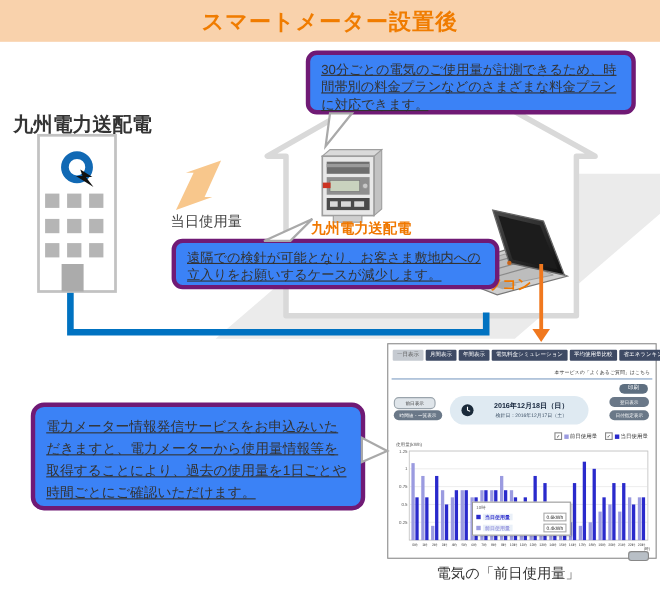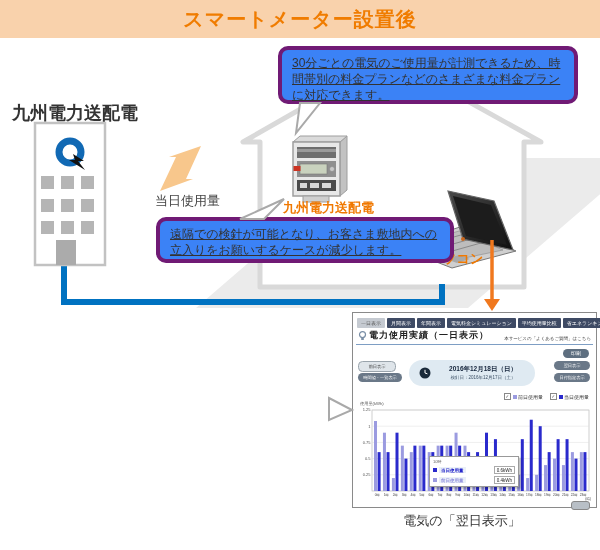--- a/index.html
+++ b/index.html
@@ -152,37 +152,33 @@
   <div class="remote-label">当日使用量</div>
   <div class="meter-label">九州電力送配電</div>
   <div class="pc-label">パソコン</div>
 
   <div class="bubble bubble-metering">
     <span>30分ごとの電気のご使用量が計測できるため、時間帯別の料金プランなどのさまざまな料金プランに対応できます。</span>
   </div>
   <div class="bubble bubble-remote">
     <span>遠隔での検針が可能となり、お客さま敷地内への立入りをお願いするケースが減少します。</span>
   </div>
+  <div class="bubble bubble-service">
+    <span>電力メーター情報発信サービスをお申込みいただきますと、電力メーターから使用量情報等を取得することにより、過去の使用量を1日ごとや時間ごとにご確認いただけます。</span>
+  </div>
 
   <div class="panel">
     <div class="tabs" id="tabs">
         <div class="tab active">一日表示</div>
         <div class="tab">月間表示</div>
         <div class="tab">年間表示</div>
         <div class="tab">電気料金シミュレーション</div>
         <div class="tab">平均使用量比較</div>
         <div class="tab">省エネランキング</div>
       </div>
-    <div class="p-title-row">
-      <svg width="9" height="10" viewBox="0 0 9 10">
-        <circle cx="4.5" cy="3.6" r="3" fill="none" stroke="#7A8FA6" stroke-width="1.2"></circle>
-        <rect x="3.2" y="6.6" width="2.6" height="2.4" fill="#7A8FA6"></rect>
-      </svg>
-      <span>電力使用実績（一日表示）</span>
-    </div>
     <div class="faq">本サービスの「よくあるご質問」はこちら</div>
     <div class="divider"></div>
     <div class="print">印刷</div>
 
     <div class="pill pill-prev">前日表示</div>
     <div class="pill pill-list">時間値・一覧表示</div>
     <div class="datebox">
       <svg class="clock" width="12" height="12" viewBox="0 0 12 12">
         <circle cx="6" cy="6" r="5.5" fill="#1A2A3A"></circle>
         <line x1="6" y1="6" x2="6" y2="2.8" stroke="#fff" stroke-width="1"></line>
@@ -306,14 +302,14 @@
           <div class="tt-row">
             <span class="tt-swatch" style="background: rgb(155, 155, 224);"></span>
             <span class="tt-label" style="color: rgb(155, 155, 224);">前日使用量</span>
             <span class="tt-value">0.4kWh</span>
           </div>
         </div>
     </div>
     <div class="pagetop"></div>
   </div>
 
-  <div class="caption">電気の「翌日表示」</div>
+  <div class="caption">電気の「前日使用量」</div>
 </div>
 
 </body></html>

